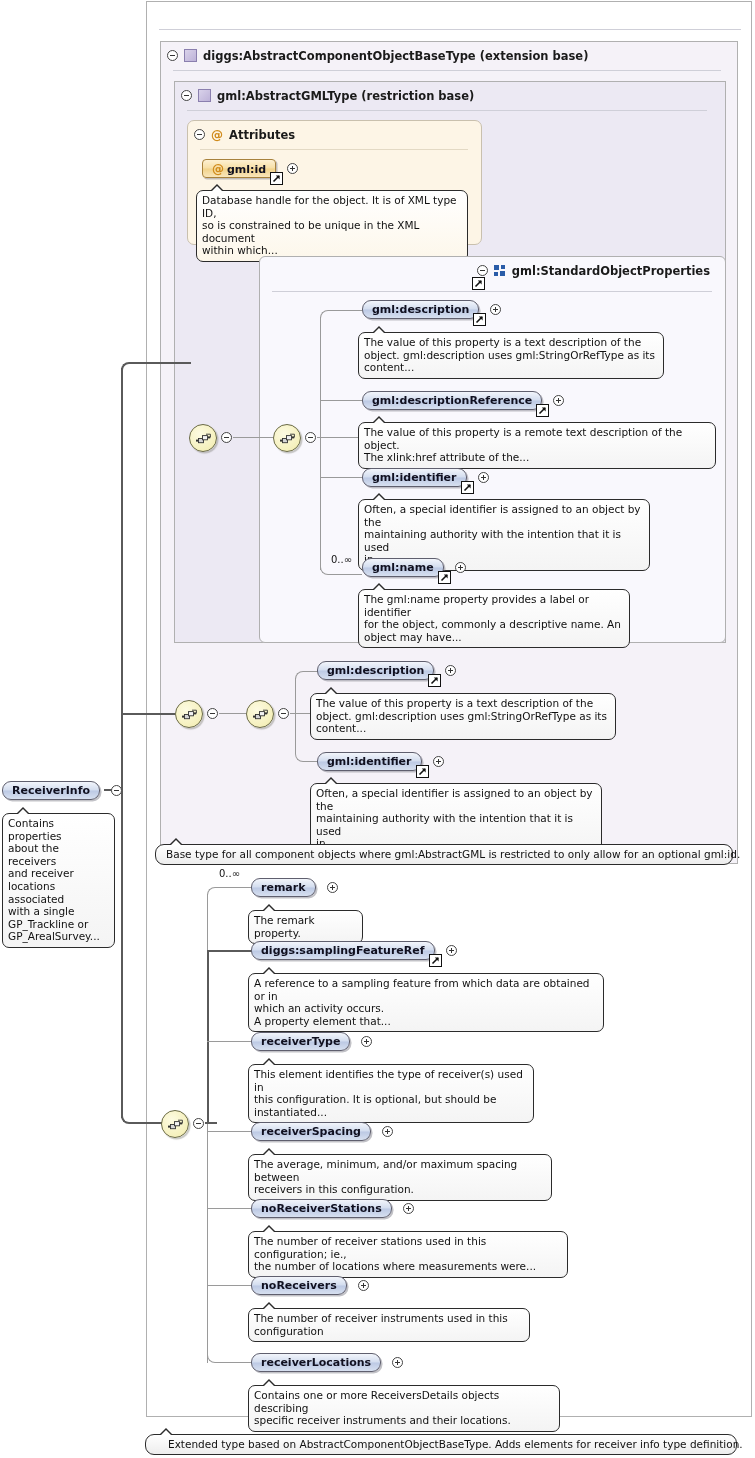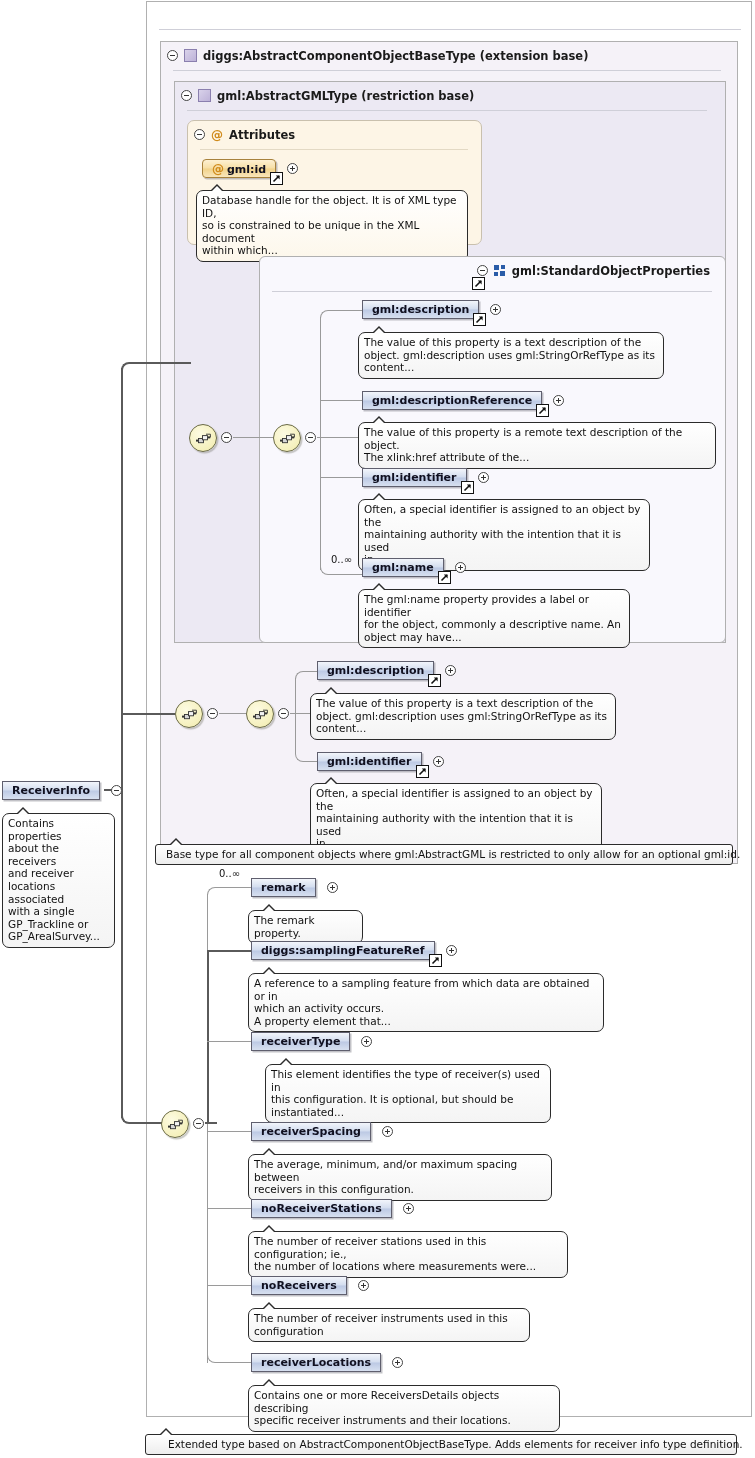--- a/index.html
+++ b/index.html
@@ -52,21 +52,21 @@
   }
   .grp-icon i:nth-child(1){ left:0; top:0; width:5px; height:5px; }
   .grp-icon i:nth-child(2){ left:7px; top:0; width:4px; height:4px; }
   .grp-icon i:nth-child(3){ left:0; top:7px; width:4px; height:4px; }
   .grp-icon i:nth-child(4){ left:6px; top:6px; width:5px; height:5px; }
 
   
   .node { position:absolute; display:flex; align-items:center; gap:4px; }
   .pill {
     position:relative; height:19px; line-height:18px;
-    border:1px solid #5f5f6e; border-radius:0;
+    border:1px solid #5f5f6e; border-radius:9px;
     padding:0 9px; font-weight:bold; font-size:11px; white-space:nowrap;
     background:linear-gradient(180deg,#f2f5fb 0%,#d3ddef 48%,#bcc9e4 52%,#d7e0f0 100%);
     box-shadow:1.5px 1.5px 0 rgba(120,120,130,.45);
     color:#101020;
   }
   .pill.attr {
     border-color:#a8823c; border-radius:4px;
     background:linear-gradient(180deg,#fdf0d2 0%,#f7dfa6 48%,#f1d28a 52%,#f9e6bb 100%);
   }
   .pill.attr .at { margin-right:3px; }
@@ -95,21 +95,21 @@
     width:0;height:0; border-left:6px solid transparent;
     border-right:6px solid transparent; border-bottom:6px solid #fdfdfd;
   }
   .bub.attrb {
     background:linear-gradient(180deg,#ffffff 0%,#fdf7ea 100%);
   }
   .bub.attrb::after { border-bottom-color:#fff; }
 
   
   .fbub {
-    position:absolute; border:1px solid #2b2b2b; border-radius:3px;
+    position:absolute; border:1px solid #2b2b2b; border-radius:9px;
     background:linear-gradient(180deg,#ffffff 0%,#ededed 100%);
     font-size:10.5px; line-height:19px; height:21px; padding:0 10px;
     color:#101010; white-space:nowrap;
   }
   .fbub::before{
     content:""; position:absolute; left:13px; top:-7px;
     width:0;height:0;border-left:7px solid transparent;
     border-right:7px solid transparent;border-bottom:7px solid #2b2b2b;
   }
   .fbub::after{
@@ -431,21 +431,21 @@
   <span class="ctl plus" style="margin-left:7px;"></span>
 </div>
 <div class="bub" style="left:248px;top:973px;width:356px;">A reference to a sampling feature from which data are obtained or in
 which an activity occurs.
 A property element that...</div>
 
 <div class="node" style="left:251px;top:1032px;">
   <span class="pill">receiverType</span>
   <span class="ctl plus" style="margin-left:7px;"></span>
 </div>
-<div class="bub" style="left:248px;top:1064px;width:286px;margin-left:17px;">This element identifies the type of receiver(s) used in
+<div class="bub" style="left:248px;top:1064px;width:286px;">This element identifies the type of receiver(s) used in
 this configuration. It is optional, but should be
 instantiated...</div>
 
 <div class="node" style="left:251px;top:1122px;">
   <span class="pill">receiverSpacing</span>
   <span class="ctl plus" style="margin-left:7px;"></span>
 </div>
 <div class="bub" style="left:248px;top:1154px;width:304px;">The average, minimum, and/or maximum spacing between
 receivers in this configuration.</div>
 

